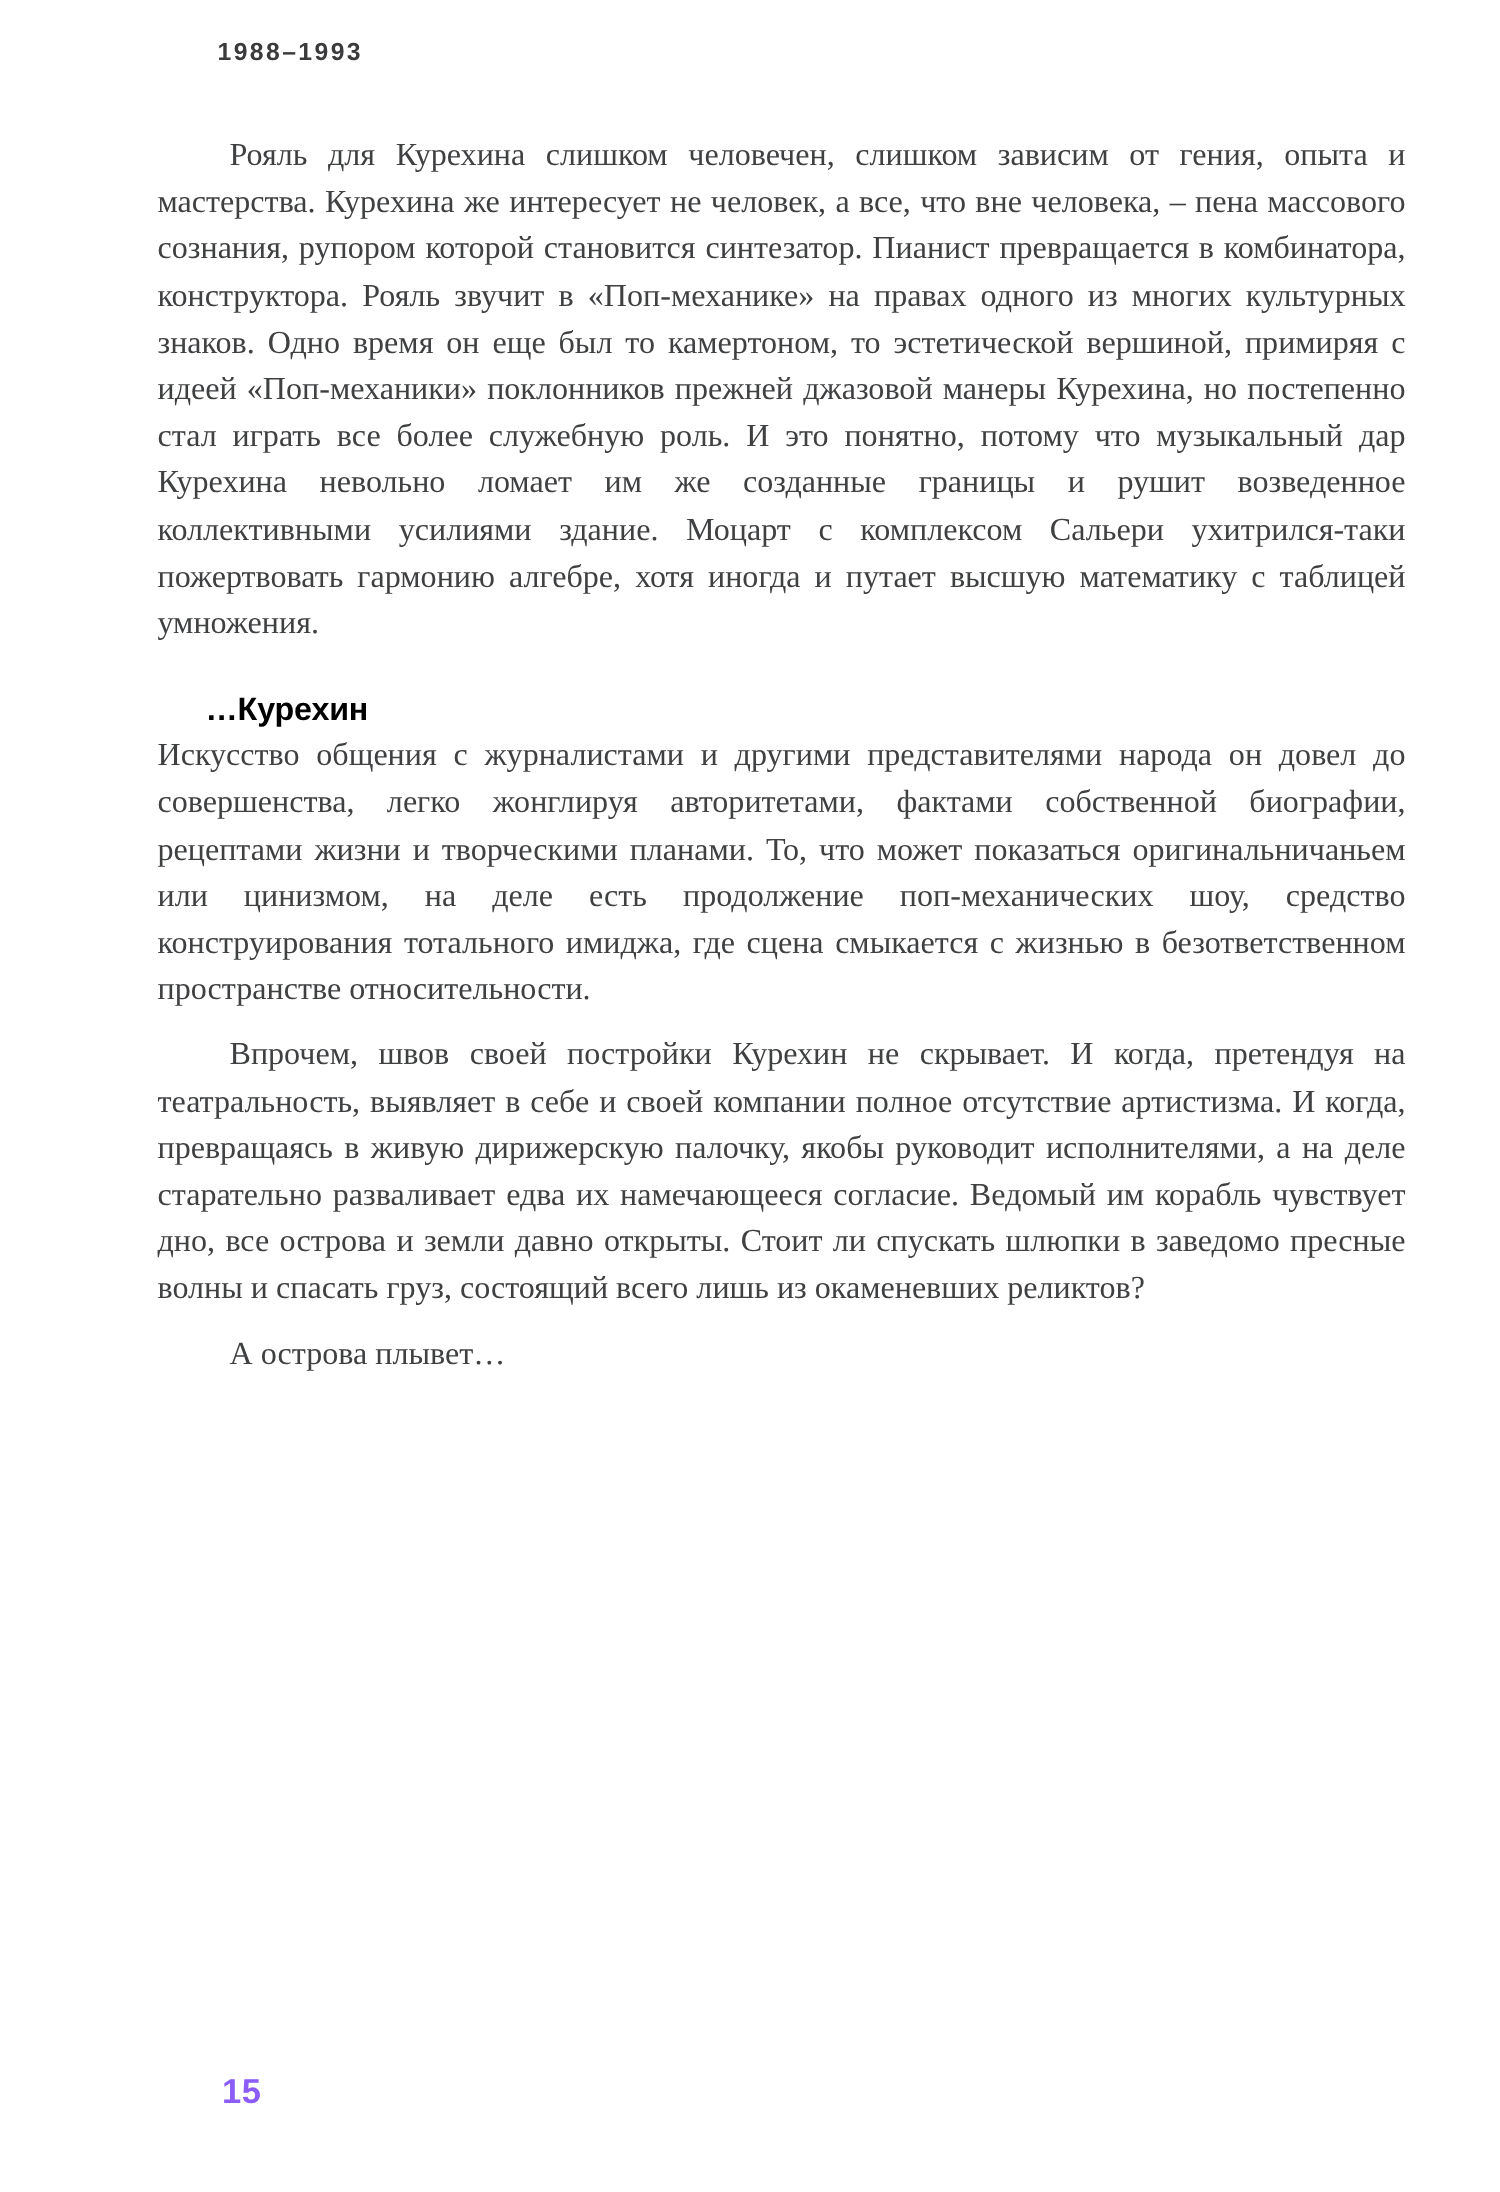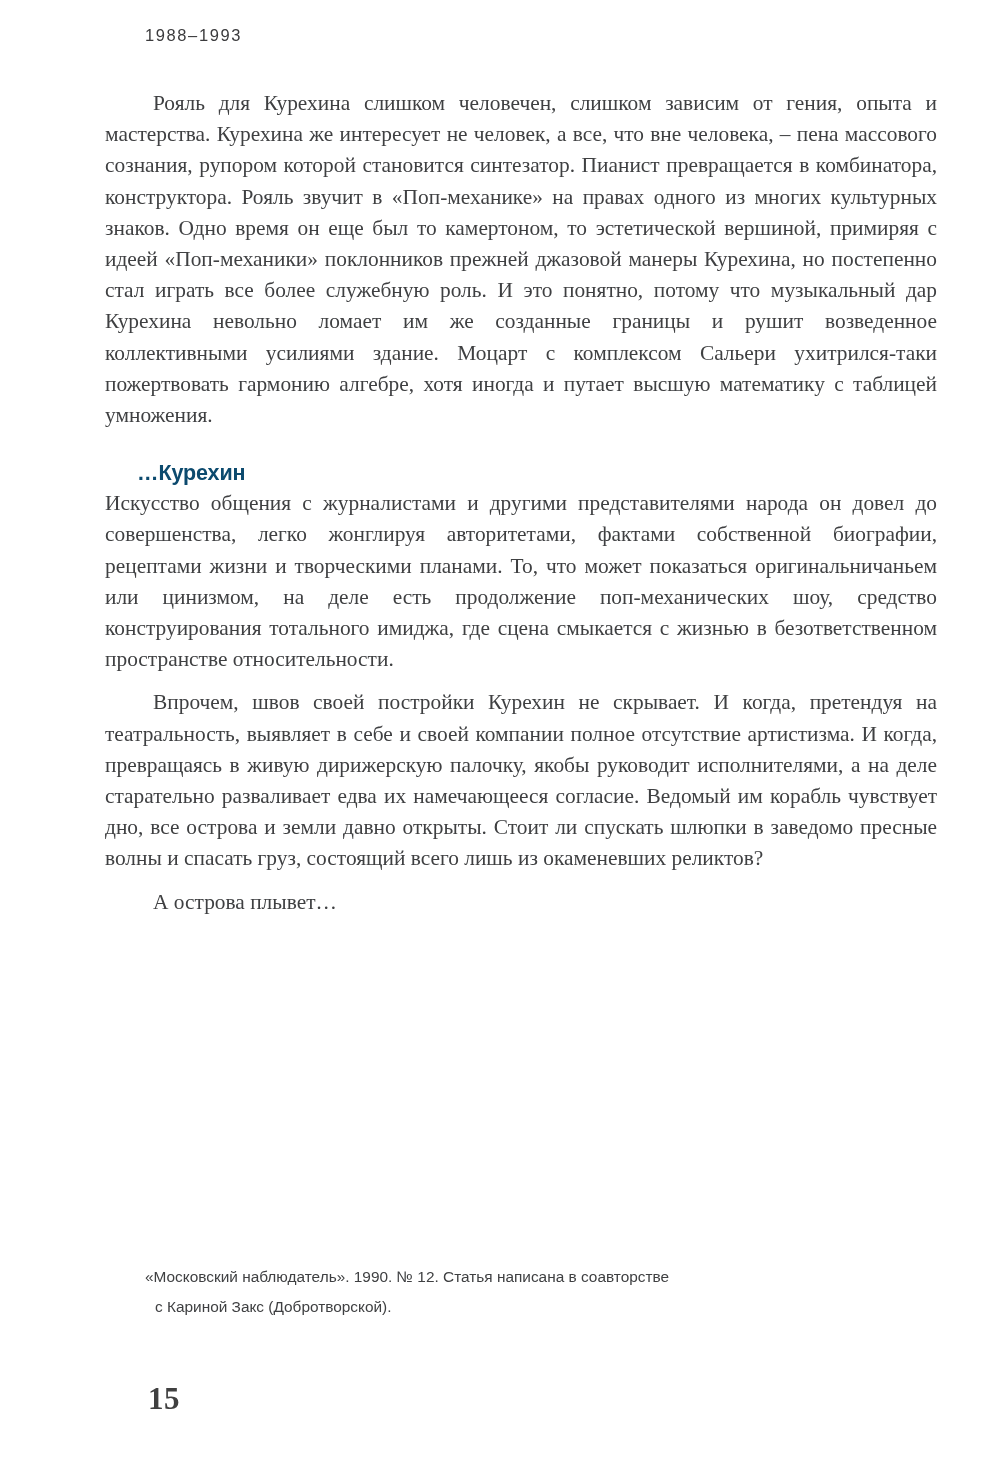--- a/index.html
+++ b/index.html
@@ -18,21 +18,21 @@
     box-sizing: border-box;
   }
 
   
   .running-head {
     position: absolute;
     left: 145px;
     top: 26px;
     font-family: "Liberation Sans", "DejaVu Sans", sans-serif;
     font-size: 16.5px;
-    font-weight: 400;
+    font-weight: 700;
     letter-spacing: 1.6px;
     color: #3b3b3d;
     white-space: nowrap;
   }
 
   
   .textblock {
     position: absolute;
     left: 105px;
     top: 88px;
@@ -61,21 +61,21 @@
 
   
   .section-head {
     margin: 28px 0 1px 0;
     padding-left: 32px;
     font-family: "Liberation Sans", "DejaVu Sans", sans-serif;
     font-size: 21.5px;
     font-weight: 700;
     line-height: 28px;
     letter-spacing: -0.1px;
-    color: #0c4a6e;
+    color: #000000;
   }
 
   
   .footnote {
     position: absolute;
     left: 145px;
     top: 1262px;
     width: 700px;
     font-family: "Liberation Sans", "DejaVu Sans", sans-serif;
     font-size: 15.4px;
@@ -85,24 +85,24 @@
   .footnote .fn-line-2 {
     display: block;
     padding-left: 10px;
   }
 
   
   .folio {
     position: absolute;
     left: 148px;
     top: 1381px;
-    font-family: Liberation Serif, serif;
-    font-size: 31px;
+    font-family: Liberation Sans, sans-serif;
+    font-size: 23px;
     font-weight: 700;
-    color: #404040;
+    color: #8b5cf6;
     letter-spacing: 0.4px;
   }
 </style>
 </head>
 <body>
 
 <div class="page">
 
   <div class="running-head">1988–1993</div>
 
@@ -113,20 +113,16 @@
     <h2 class="section-head">…Курехин</h2>
 
     <p class="body-par no-indent">Искусство общения с журналистами и другими представителями народа он довел до совершенства, легко жонглируя авторитетами, фактами собственной биографии, рецептами жизни и творческими планами. То, что может показаться оригинальничаньем или цинизмом, на деле есть продолжение поп-механических шоу, средство конструирования тотального имиджа, где сцена смыкается с жизнью в безответственном пространстве относительности.</p>
 
     <p class="body-par">Впрочем, швов своей постройки Курехин не скрывает. И когда, претендуя на театральность, выявляет в себе и своей компании полное отсутствие артистизма. И когда, превращаясь в живую дирижерскую палочку, якобы руководит исполнителями, а на деле старательно разваливает едва их намечающееся согласие. Ведомый им корабль чувствует дно, все острова и земли давно открыты. Стоит ли спускать шлюпки в заведомо пресные волны и спасать груз, состоящий всего лишь из окаменевших реликтов?</p>
 
     <p class="body-par">А острова плывет…</p>
 
   </div>
 
-  <div class="footnote">
-    <span class="fn-line-1">«Московский наблюдатель». 1990. № 12. Статья написана в соавторстве</span>
-    <span class="fn-line-2">с Кариной Закс (Добротворской).</span>
-  </div>
 
   <div class="folio">15</div>
 
 </div>
 
 </body></html>

